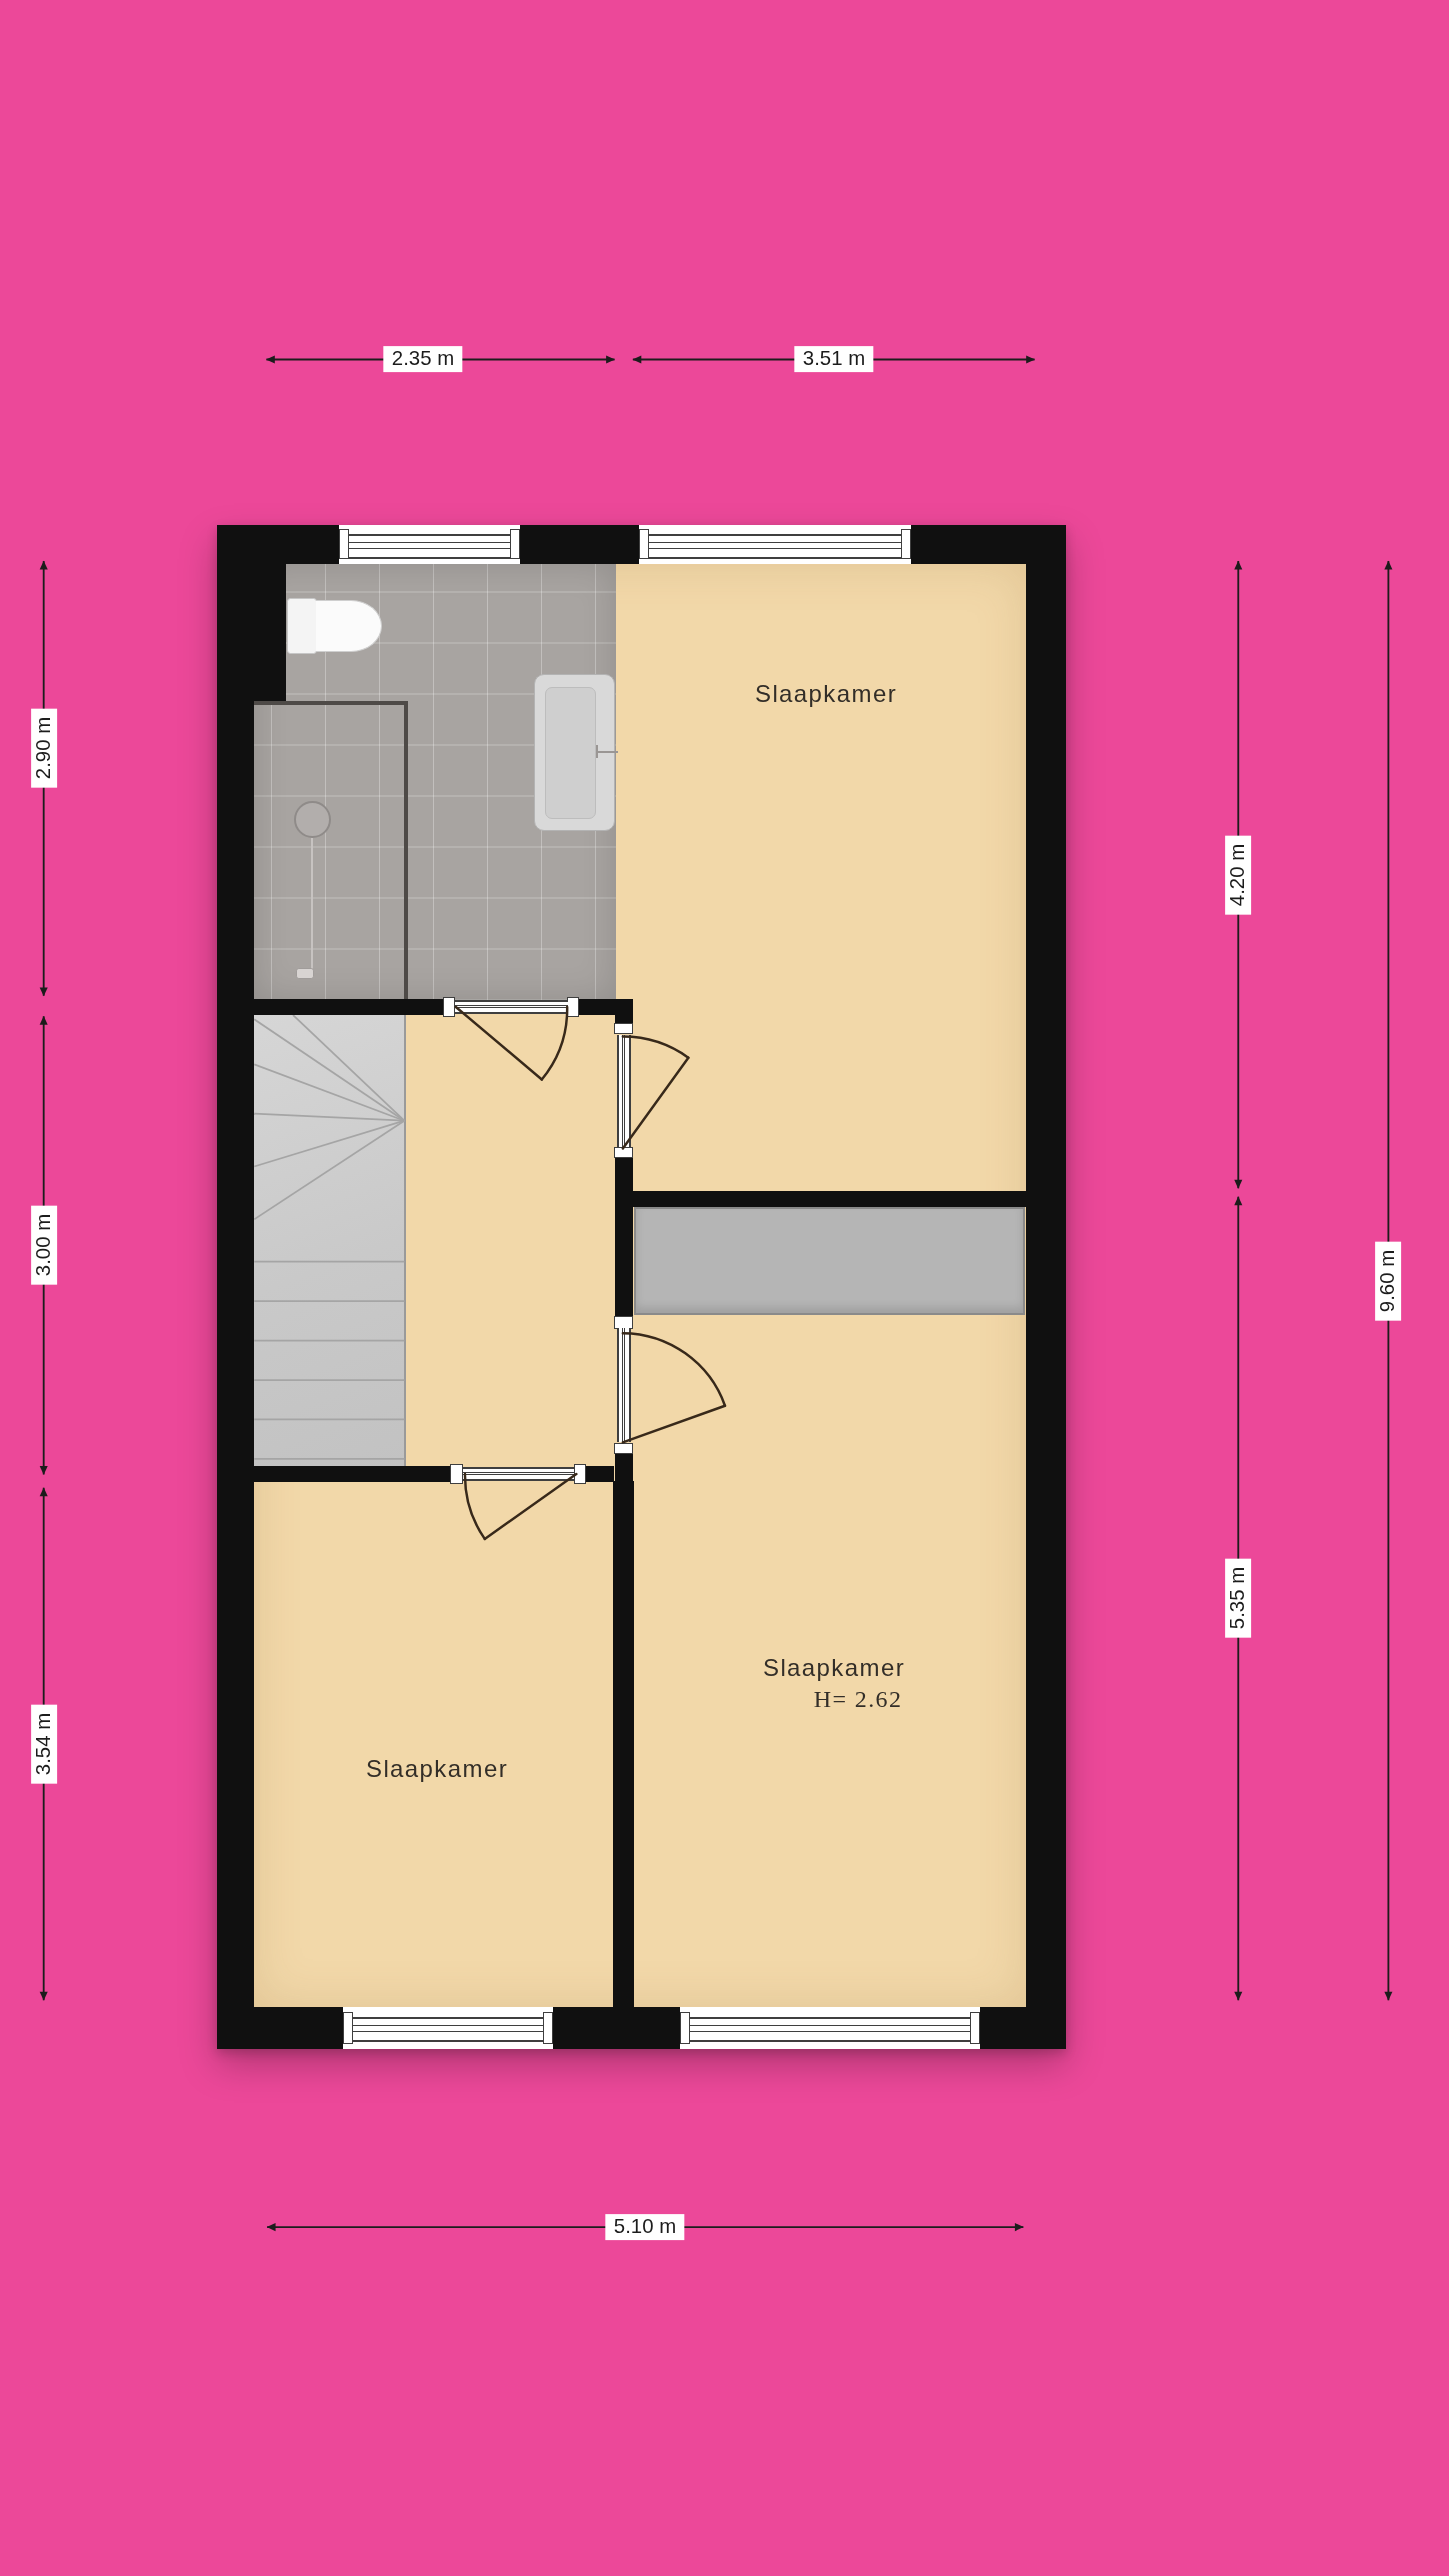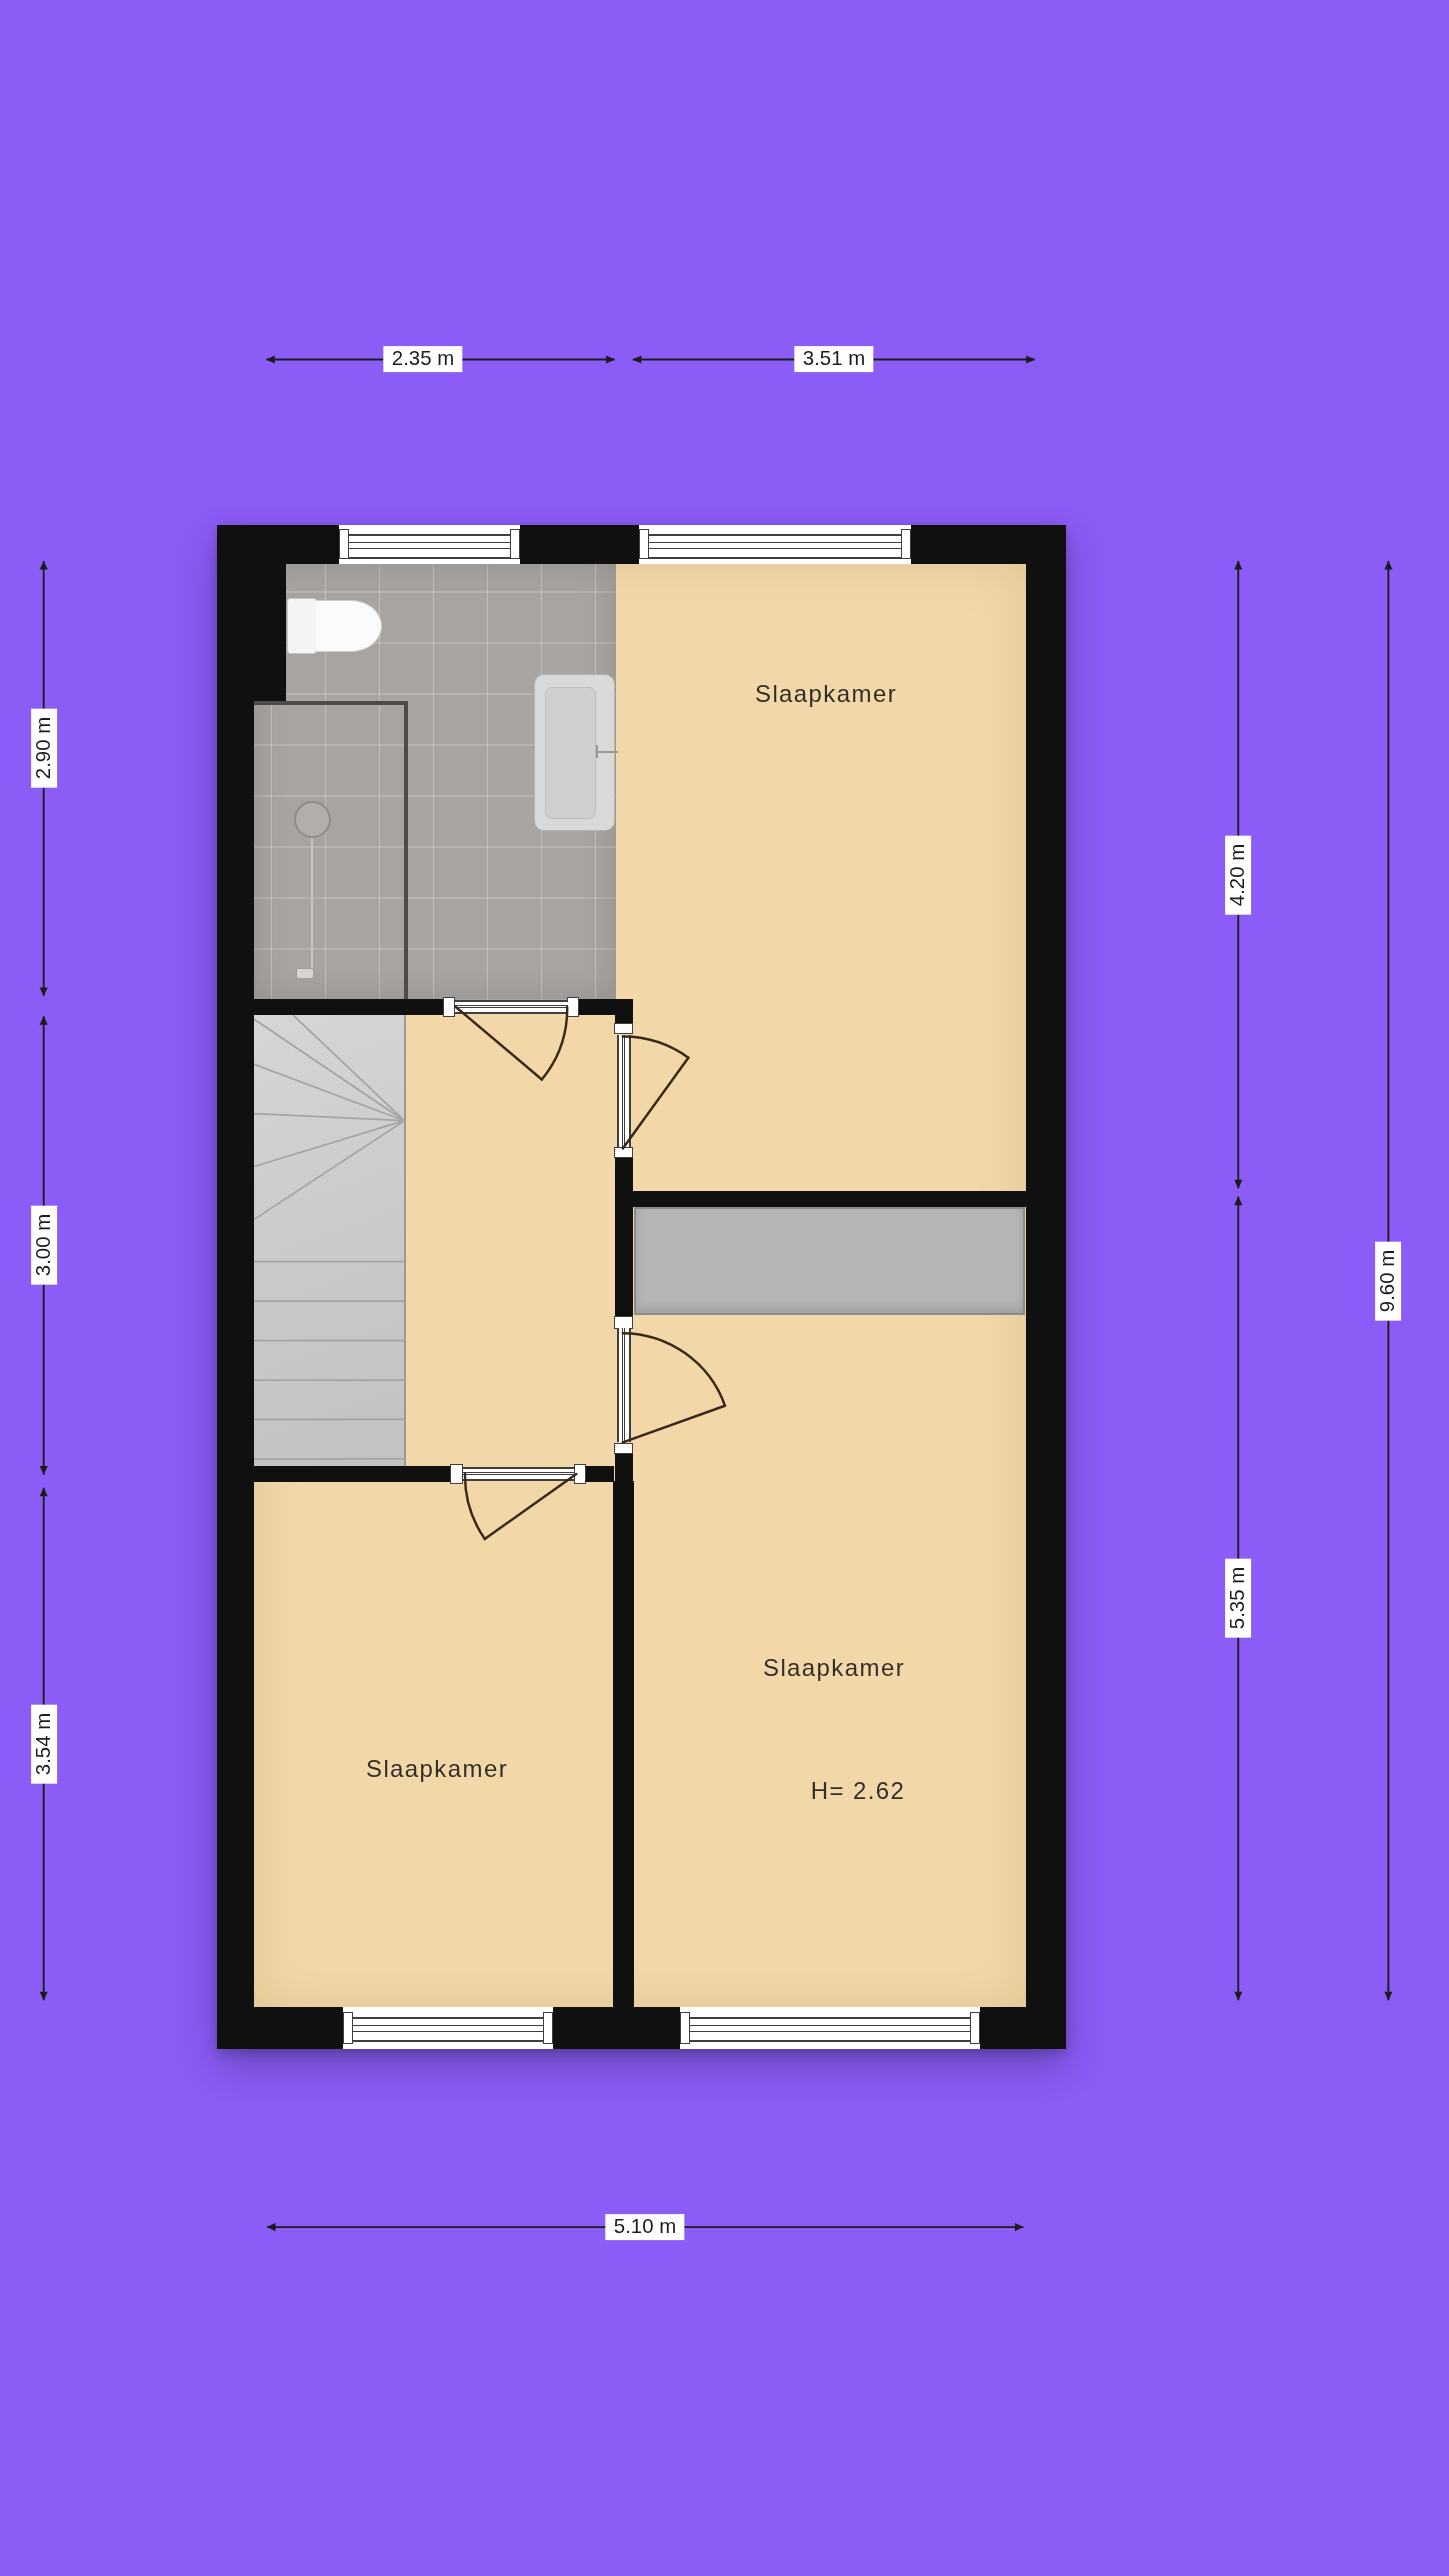--- a/index.html
+++ b/index.html
@@ -1,21 +1,21 @@
 <!DOCTYPE html>
 <html style="--c-wall: #101010; --c-floor: #f2d8a9; --c-tile: #a8a4a1; --c-stairs: #cdcdcd; --c-void: #b5b5b5; --c-door: #38291a; --c-frame: #3f3f3f; --c-dim: #1c1c1c; --c-label: #332e28; --c-fixture: #d9d9d9;font-size:11.3px"><head>
 <meta charset="utf-8">
 <style>
   :root{
     --c-wall:#101010; --c-floor:#f2d8a9; --c-tile:#a8a4a1; --c-stairs:#cdcdcd;
     --c-void:#b5b5b5; --c-door:#38291a; --c-frame:#3f3f3f; --c-dim:#1c1c1c;
     --c-label:#332e28; --c-fixture:#d9d9d9;
   }
   html,body{margin:0;padding:0;background:#ffffff;}
-  #canvas{position:relative;width:1449px;height:2576px;background:#8b5cf6;overflow:hidden;
+  #canvas{position:relative;width:1449px;height:2576px;background:#ec4899;overflow:hidden;
     font-family:"Liberation Sans","DejaVu Sans",sans-serif;}
   .abs{position:absolute;}
   
   #plan{position:absolute;left:217px;top:525px;width:849px;height:1524px;background:var(--c-wall);
     box-shadow:0 15.5px 35px rgba(0,0,0,.25),0 4.2px 10px rgba(0,0,0,.18);}
   .floor{background:var(--c-floor);box-shadow:inset 0 0 49px rgba(130,95,40,.16);}
   .tiles{background-color:var(--c-tile);
     background-image:linear-gradient(to right,rgba(255,255,255,.30) 1.4px,transparent 1.4px),
                      linear-gradient(to bottom,rgba(255,255,255,.30) 1.4px,transparent 1.4px);
     background-size:54px 51px;background-position:17px 27.5px;
@@ -184,16 +184,16 @@
         <path d="M576,1302 L721,1250"></path>
         <path d="M352,1347 A158,158 0 0 0 380,1439"></path>
         <path d="M510,1347 L380,1439"></path>
       </g>
     </svg>
   </div>
 
   <div class="room-label" style="left:826px;top:694px;">Slaapkamer</div>
   <div class="room-label" style="left:437px;top:1769px;">Slaapkamer</div>
   <div class="room-label" style="left:834px;top:1668px;">Slaapkamer</div>
-  <div class="room-label" style="left:858px;top:1791px;">H= 2.62</div>
+  <div class="room-label" style="left:858px;top:1699px;font-family:Liberation Serif, serif;">H= 2.62</div>
 
 </div>
 
 
 </body></html>

